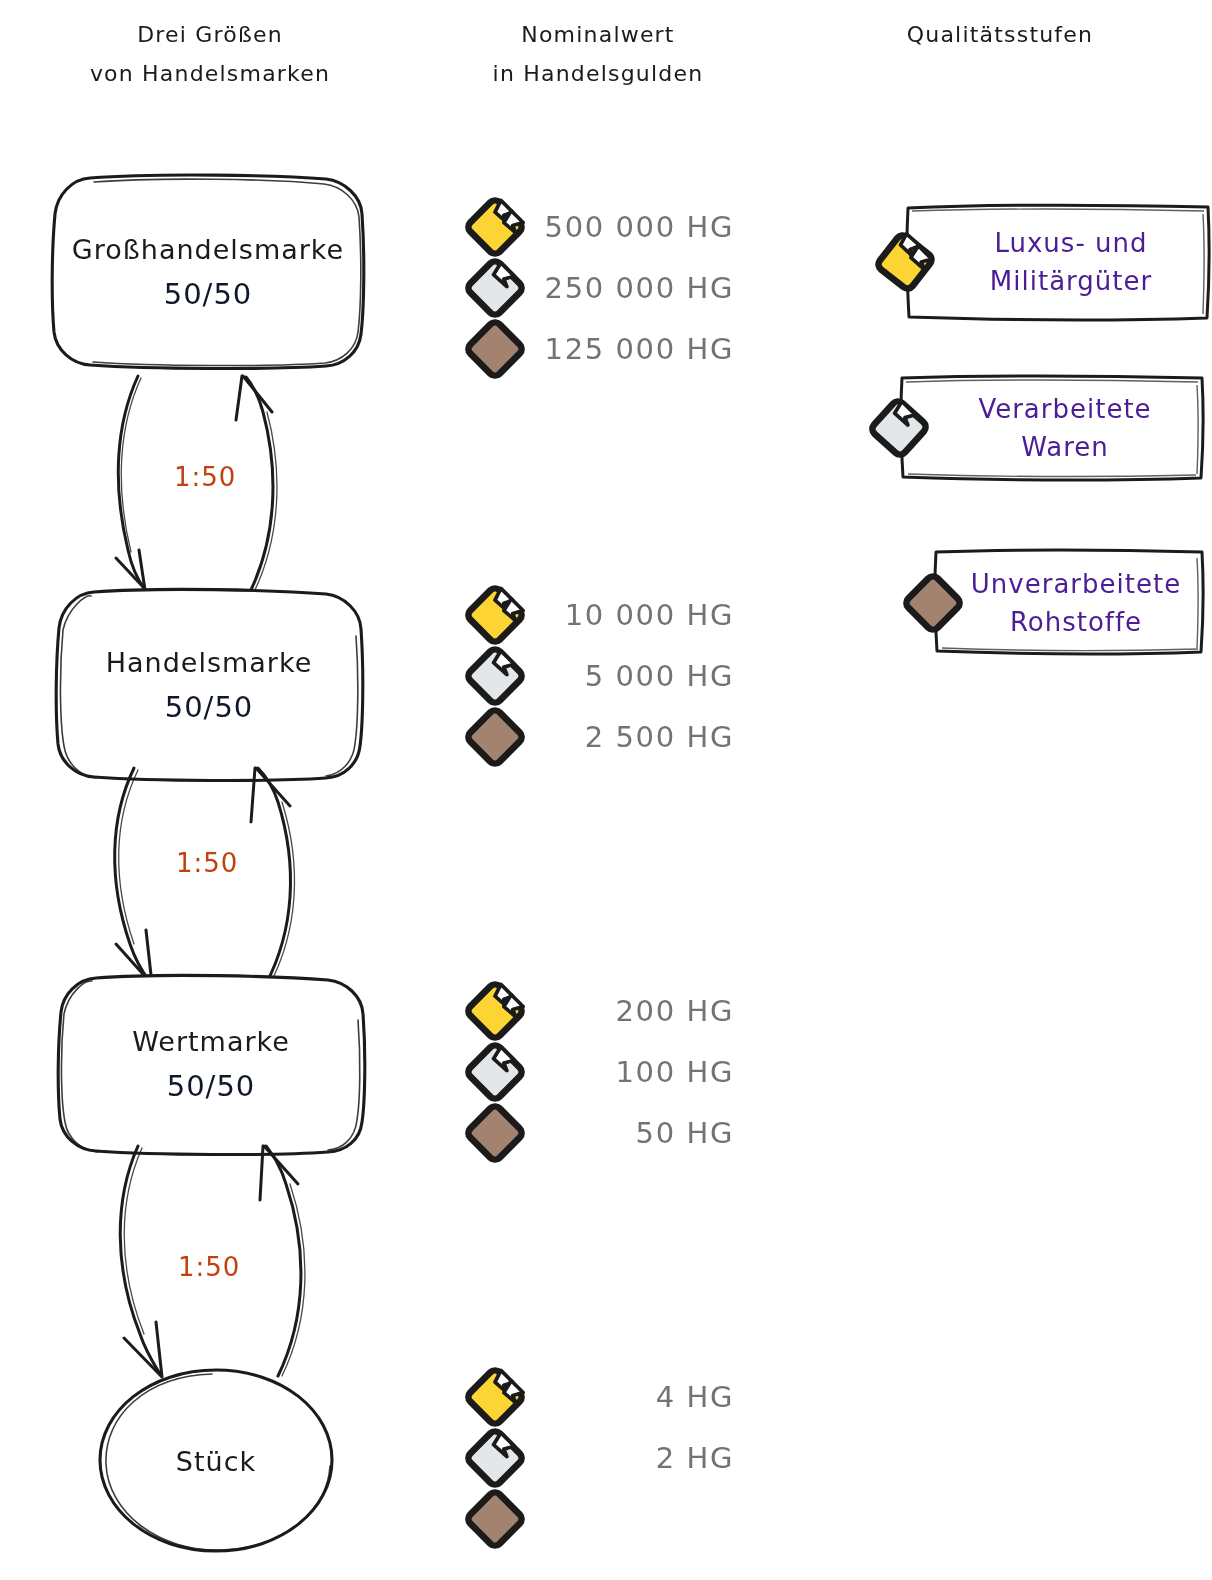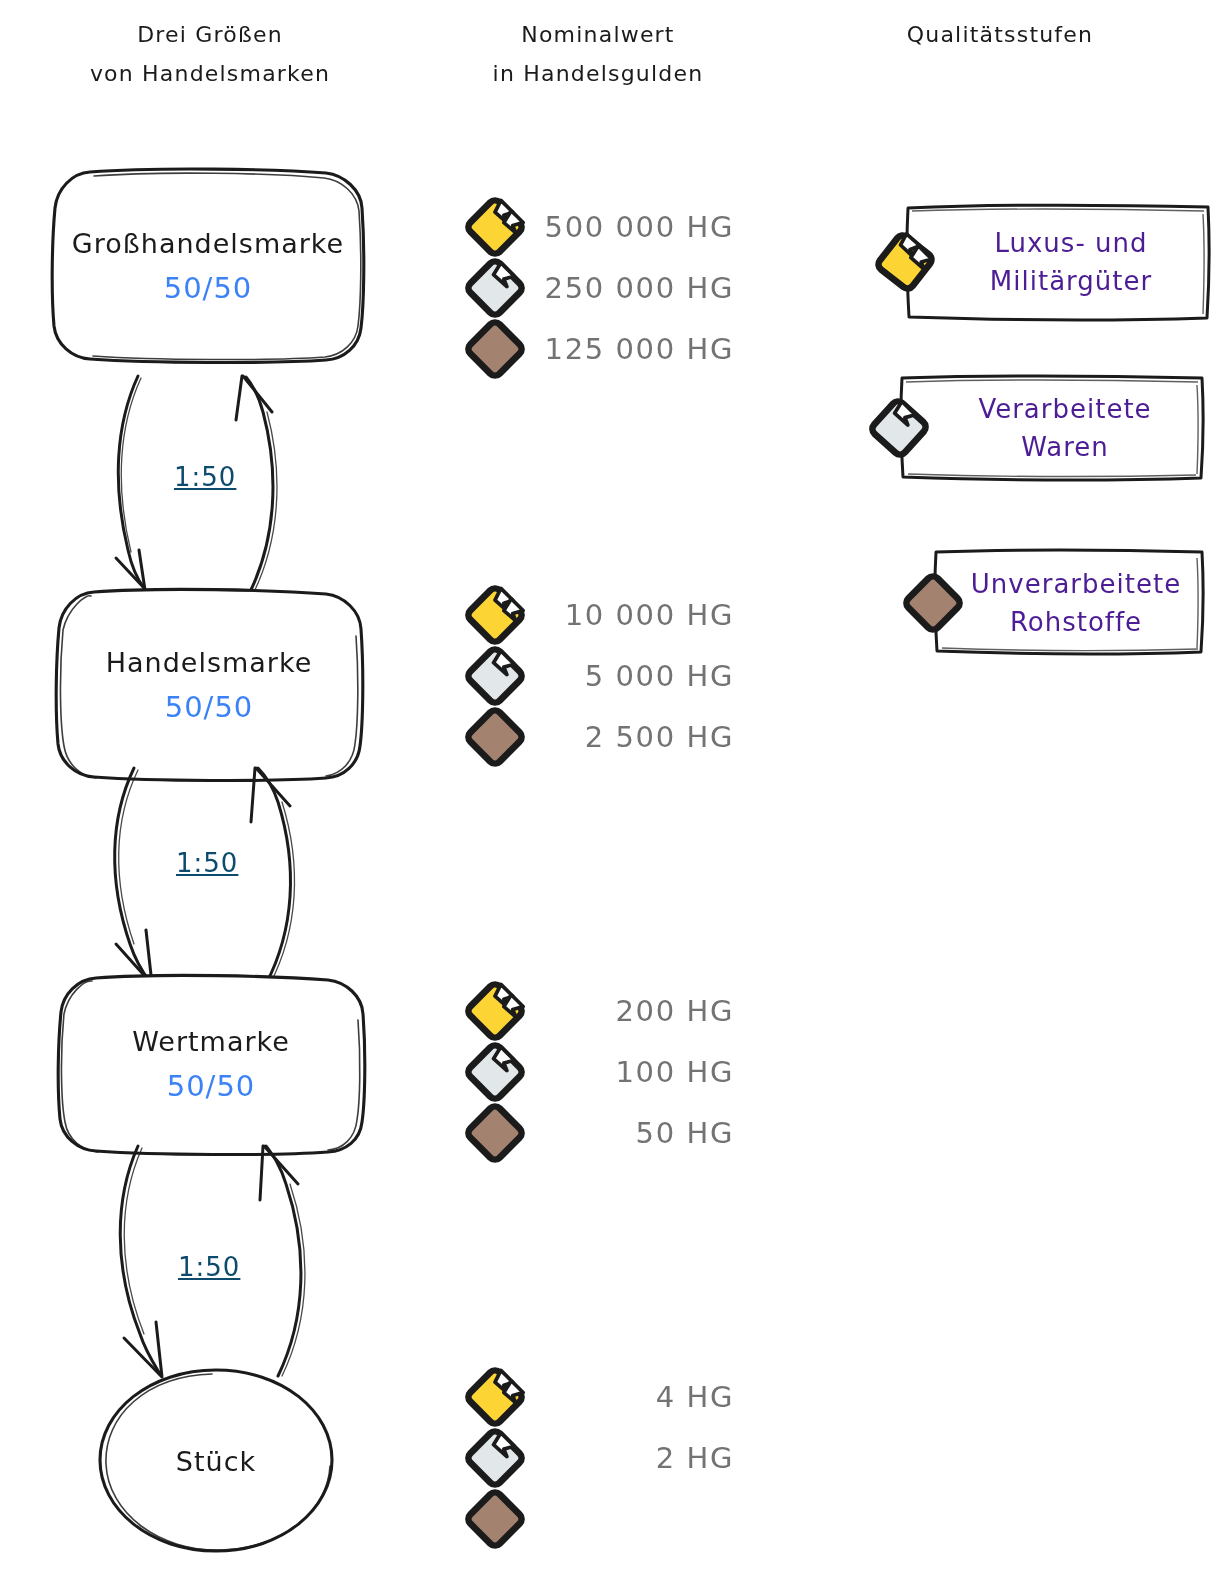--- a/index.html
+++ b/index.html
@@ -57,45 +57,44 @@
   }
   .node-title {
     font-size: 27px;
     letter-spacing: 1px;
     color: #1b1b1b;
     white-space: nowrap;
   }
   .node-sub {
     font-size: 29px;
     letter-spacing: 1px;
-    color: #3b82f6;
+    color: #0f172a;
     margin-top: 12px;
     white-space: nowrap;
   }
 
-  #node-0 { left: 52px;  top: 170px;  width: 312px; height: 192px; }
+  #node-0 { left: 52px;  top: 176px;  width: 312px; height: 192px; }
   #node-1 { left: 56px;  top: 592px;  width: 306px; height: 186px; }
   #node-2 { left: 58px;  top: 978px;  width: 306px; height: 172px; }
   #node-3 { left: 100px; top: 1370px; width: 232px; height: 182px; }
 
   
   .edge {
     position: absolute;
     overflow: visible;
   }
   #edge-0 { left: 90px; top: 372px; width: 300px; height: 226px; }
   #edge-1 { left: 96px; top: 764px; width: 300px; height: 224px; }
   #edge-2 { left: 100px; top: 1142px; width: 300px; height: 240px; }
   .edge-label {
     position: absolute;
     font-size: 26px;
     letter-spacing: 1px;
-    color: #0c4a6e;
+    color: #c2410c;
     white-space: nowrap;
-    text-decoration: underline;
   }
   #edge-label-0 { left: 174px; top: 462px; }
   #edge-label-1 { left: 176px; top: 848px; }
   #edge-label-2 { left: 178px; top: 1252px; }
 
   
   .value-group {
     position: absolute;
     left: 452px;
     width: 300px;

